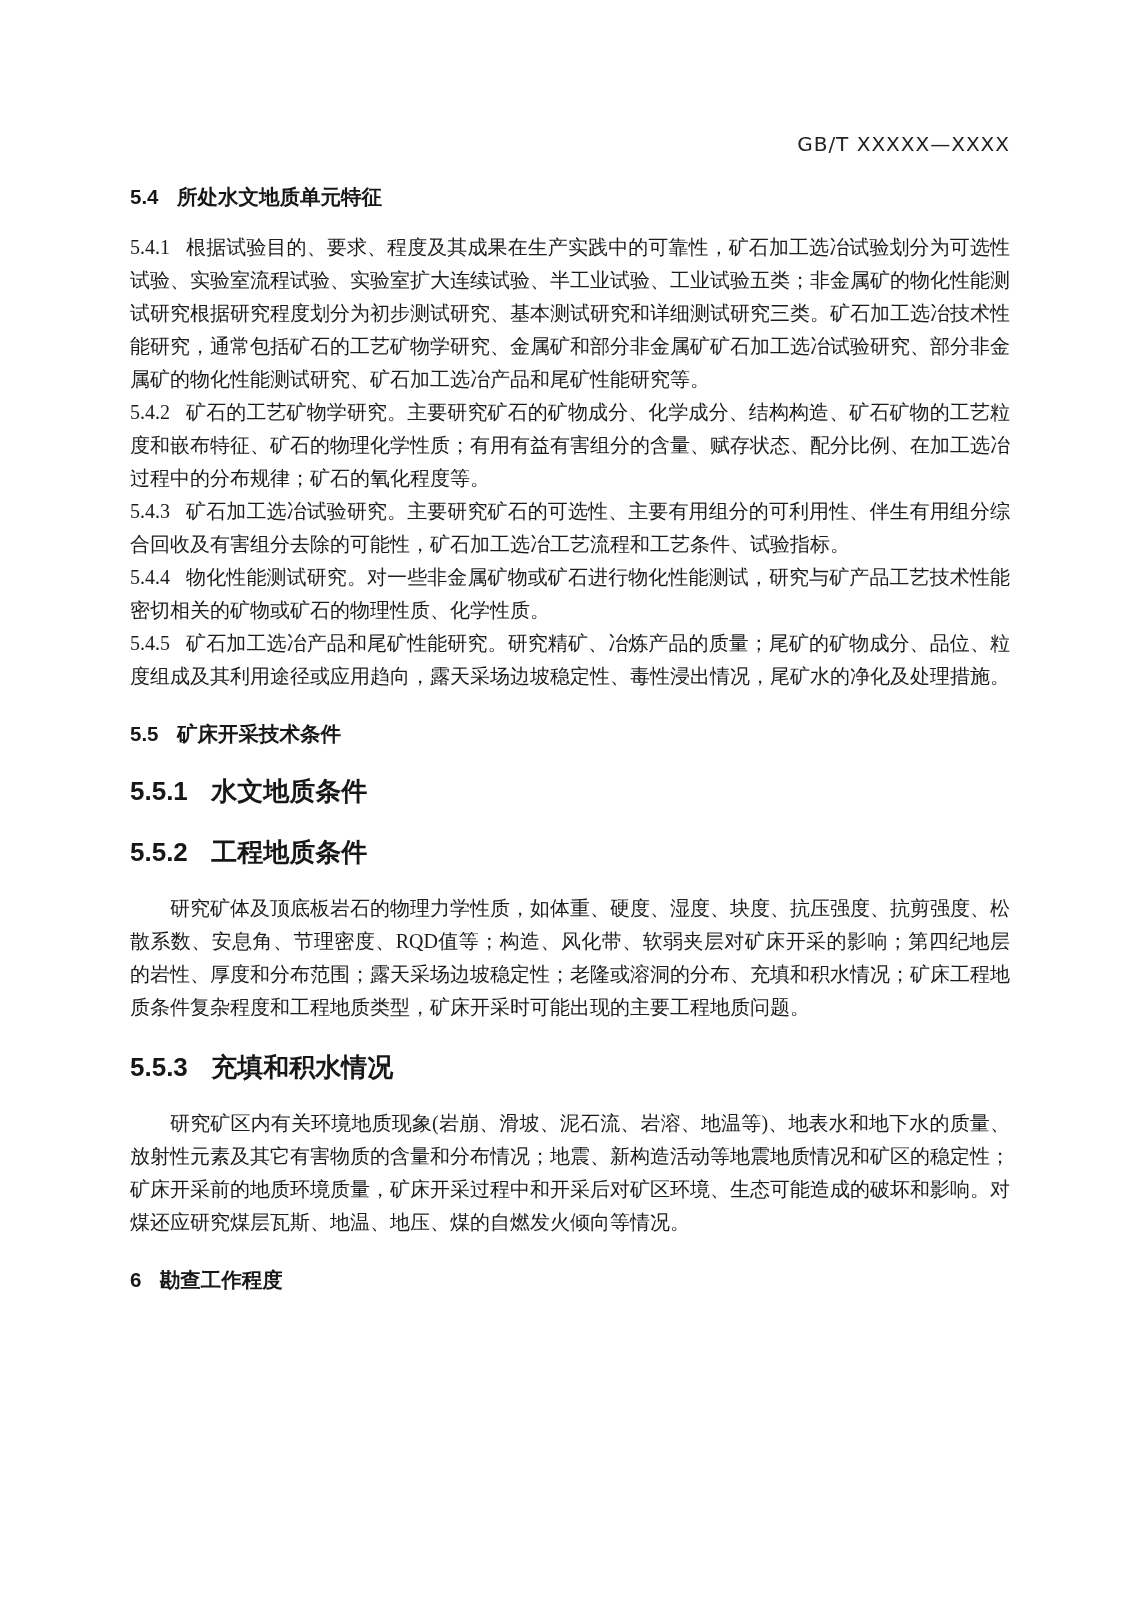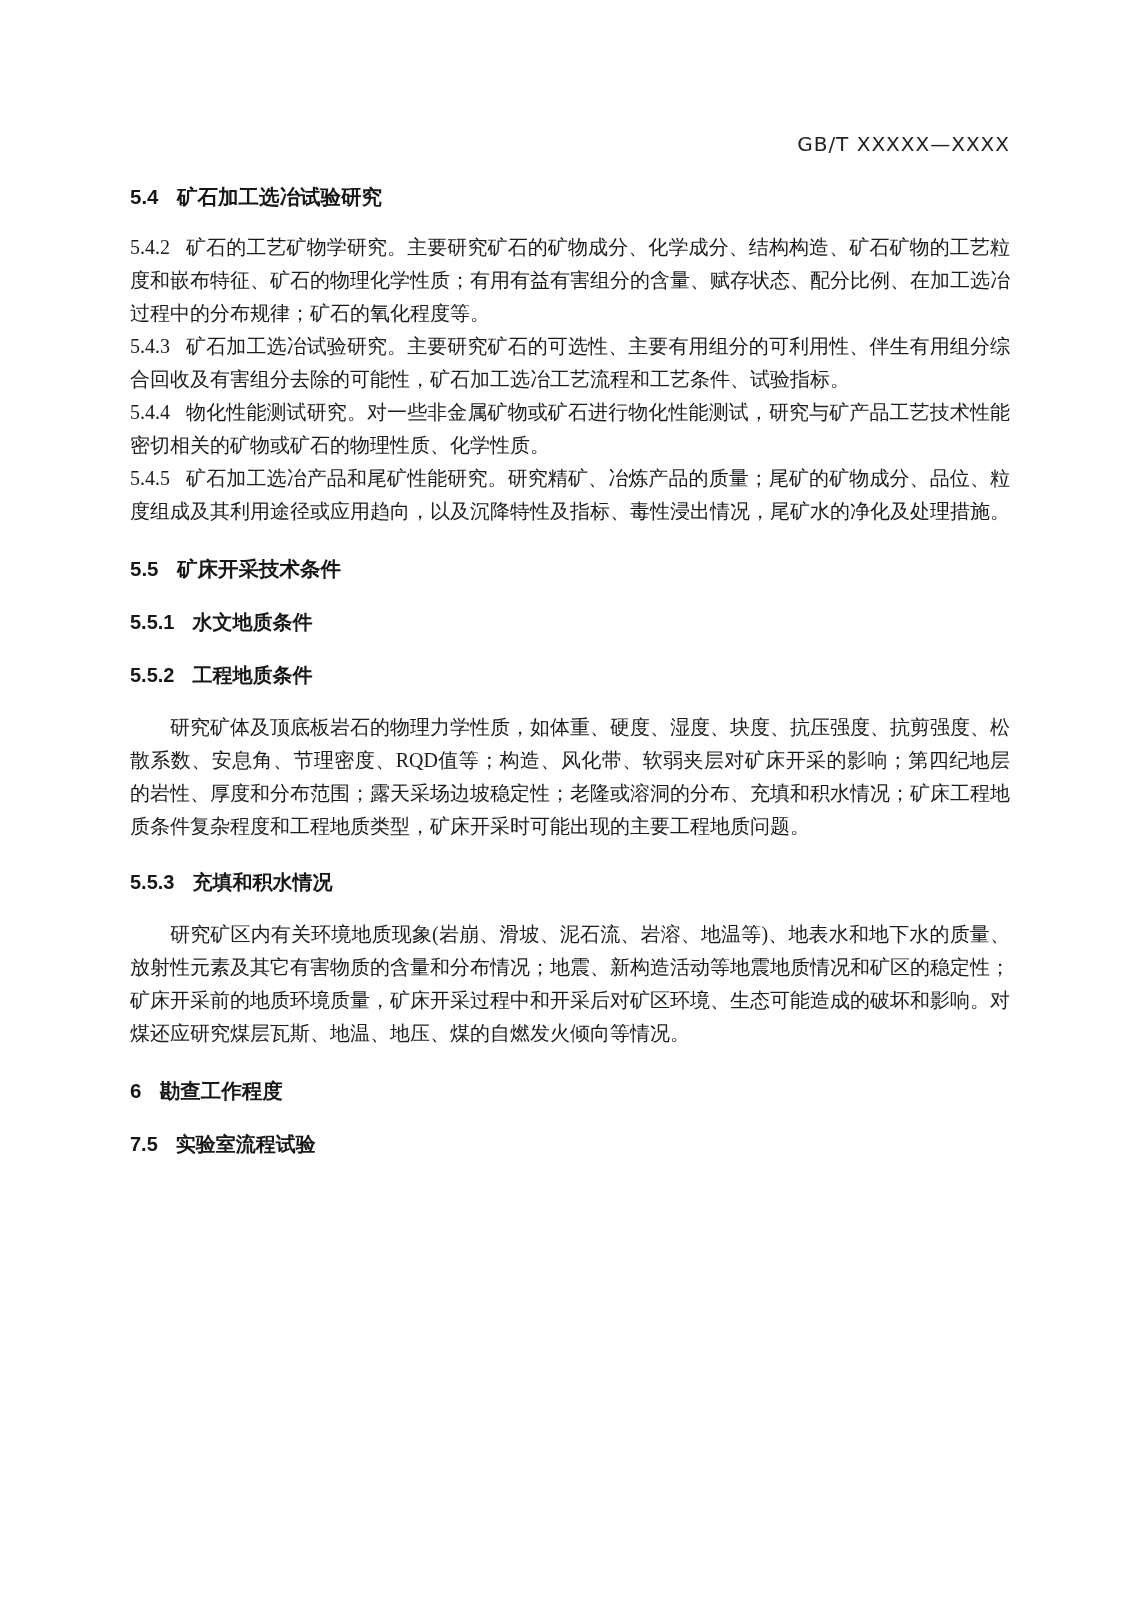--- a/index.html
+++ b/index.html
@@ -27,21 +27,21 @@
   }
   h2.sec {
     font-family: "Liberation Sans", "DejaVu Sans", sans-serif;
     font-size: 20.5px;
     font-weight: 700;
     color: #171717;
     margin: 27px 0 20px 0;
   }
   h3.sub {
     font-family: "Liberation Sans", "DejaVu Sans", sans-serif;
-    font-size: 20px;
+    font-size: 26px;
     font-weight: 700;
     color: #171717;
     margin: 26px 0 22px 0;
   }
   .num { margin-right: 0.9em; }
   .cnum { margin-right: 0.8em; white-space: nowrap; }
   p.clause {
     text-align: justify;
     line-height: 33px;
     margin: 0;
@@ -82,34 +82,37 @@
 </style>
 </head>
 <body>
 
 <div class="page">
   <div class="content">
 
     <div class="doc-header">GB/T XXXXX—XXXX</div>
 
     <h2 class="sec">
-      <span class="num">5.4</span><span>矿石加工选冶试验研究</span>
+      <span class="num">5.4</span><span>所处水文地质单元特征</span>
     </h2>
 
+    <p class="clause">
+      <span class="cnum">5.4.1</span><span>根据试验目的、要求、程度及其成果在生产实践中的可靠性，矿石加工选冶试验划分为可选性试验、实验室流程试验、实验室扩大连续试验、半工业试验、工业试验五类；非金属矿的物化性能测试研究根据研究程度划分为初步测试研究、基本测试研究和详细测试研究三类。矿石加工选冶技术性能研究，通常包括矿石的工艺矿物学研究、金属矿和部分非金属矿矿石加工选冶试验研究、部分非金属矿的物化性能测试研究、矿石加工选冶产品和尾矿性能研究等。</span>
+    </p>
     <p class="clause">
       <span class="cnum">5.4.2</span><span>矿石的工艺矿物学研究。主要研究矿石的矿物成分、化学成分、结构构造、矿石矿物的工艺粒度和嵌布特征、矿石的物理化学性质；有用有益有害组分的含量、赋存状态、配分比例、在加工选冶过程中的分布规律；矿石的氧化程度等。</span>
     </p>
     <p class="clause">
       <span class="cnum">5.4.3</span><span>矿石加工选冶试验研究。主要研究矿石的可选性、主要有用组分的可利用性、伴生有用组分综合回收及有害组分去除的可能性，矿石加工选冶工艺流程和工艺条件、试验指标。</span>
     </p>
     <p class="clause">
       <span class="cnum">5.4.4</span><span>物化性能测试研究。对一些非金属矿物或矿石进行物化性能测试，研究与矿产品工艺技术性能密切相关的矿物或矿石的物理性质、化学性质。</span>
     </p>
     <p class="clause">
-      <span class="cnum">5.4.5</span><span>矿石加工选冶产品和尾矿性能研究。研究精矿、冶炼产品的质量；尾矿的矿物成分、品位、粒度组成及其利用途径或应用趋向，以及沉降特性及指标、毒性浸出情况，尾矿水的净化及处理措施。</span>
+      <span class="cnum">5.4.5</span><span>矿石加工选冶产品和尾矿性能研究。研究精矿、冶炼产品的质量；尾矿的矿物成分、品位、粒度组成及其利用途径或应用趋向，露天采场边坡稳定性、毒性浸出情况，尾矿水的净化及处理措施。</span>
     </p>
 
     <h2 class="sec gap-l">
       <span class="num">5.5</span><span>矿床开采技术条件</span>
     </h2>
 
     <h3 class="sub">
       <span class="num">5.5.1</span><span>水文地质条件</span>
     </h3>
 

